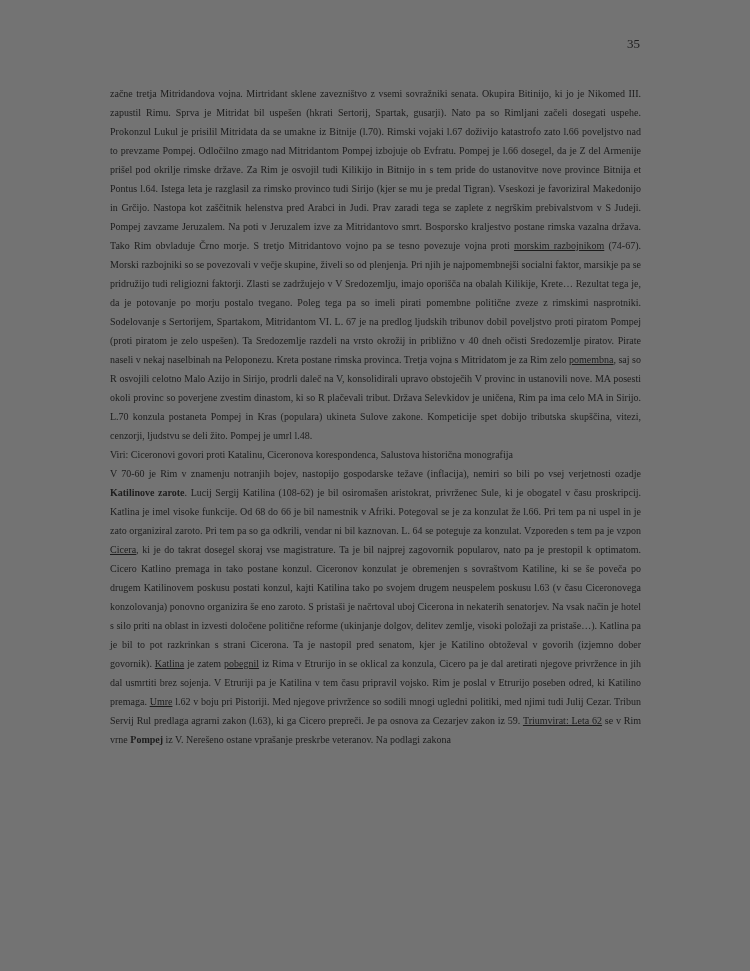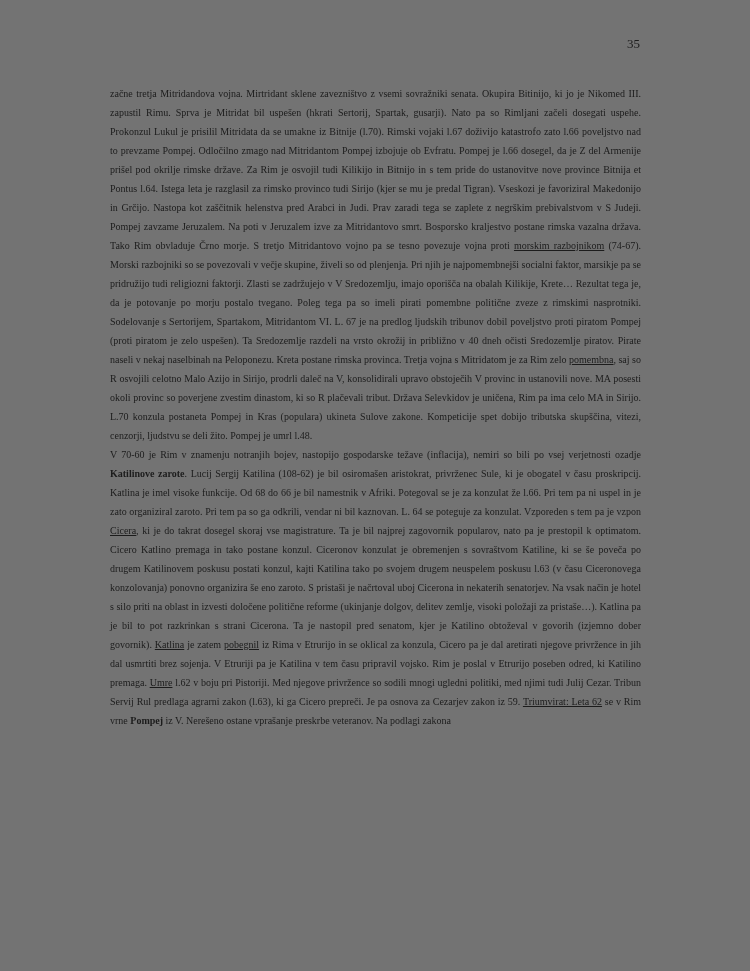--- a/index.html
+++ b/index.html
@@ -48,16 +48,17 @@
 </head>
 <body>
 
 <div class="page">
   <div class="page-number">35</div>
 
   <div class="text-block">
     <p class="para"><span class="seg-normal">začne tretja Mitridandova vojna. Mirtridant sklene zavezništvo z vsemi sovražniki senata. Okupira Bitinijo, ki jo je Nikomed III. zapustil Rimu. Sprva je Mitridat bil uspešen (hkrati Sertorij, Spartak, gusarji). Nato pa so Rimljani začeli dosegati uspehe. Prokonzul Lukul je prisilil Mitridata da se umakne iz Bitnije (l.70).  Rimski vojaki l.67 doživijo katastrofo zato l.66 poveljstvo nad to prevzame Pompej. Odločilno zmago nad Mitridantom Pompej izbojuje ob Evfratu. Pompej je l.66 dosegel, da je Z del Armenije prišel pod okrilje rimske države. Za Rim je osvojil tudi Kilikijo in Bitnijo in s tem pride do ustanovitve nove province Bitnija et Pontus l.64. Istega leta je razglasil za rimsko provinco tudi Sirijo (kjer se mu je predal Tigran). Vseskozi je favoriziral Makedonijo in Grčijo. Nastopa kot zaščitnik helenstva pred Arabci in Judi. Prav zaradi tega se zaplete z negrškim prebivalstvom v S Judeji. Pompej zavzame Jeruzalem. Na poti v Jeruzalem izve za Mitridantovo smrt. Bosporsko kraljestvo postane rimska vazalna država. Tako Rim obvladuje Črno morje. S tretjo Mitridantovo vojno pa se tesno povezuje vojna proti </span><span class="seg-underline">morskim razbojnikom</span><span class="seg-normal"> (74-67). Morski razbojniki so se povezovali v večje skupine, živeli so od plenjenja. Pri njih je najpomembnejši socialni faktor, marsikje pa se pridružijo tudi religiozni faktorji. Zlasti se zadržujejo v V Sredozemlju, imajo oporišča na obalah Kilikije, Krete… Rezultat tega je, da je potovanje po morju postalo tvegano. Poleg tega pa so imeli pirati pomembne politične zveze z rimskimi nasprotniki. Sodelovanje s Sertorijem, Spartakom, Mitridantom VI. L. 67 je na predlog ljudskih tribunov dobil poveljstvo proti piratom Pompej (proti piratom je zelo uspešen). Ta Sredozemlje razdeli na vrsto okrožij in približno v 40 dneh očisti Sredozemlje piratov. Pirate naseli v nekaj naselbinah na Peloponezu. Kreta postane rimska provinca. Tretja vojna s Mitridatom je za Rim zelo </span><span class="seg-underline">pomembna</span><span class="seg-normal">, saj so R osvojili celotno Malo Azijo in Sirijo, prodrli daleč na V, konsolidirali upravo obstoječih V provinc in ustanovili nove. MA posesti okoli provinc so poverjene zvestim dinastom, ki so R plačevali tribut. Država Selevkidov je uničena, Rim pa ima celo MA in Sirijo. L.70 konzula postaneta Pompej in Kras (populara) ukineta Sulove zakone. Kompeticije spet dobijo tributska skupščina, vitezi, cenzorji, ljudstvu se deli žito. Pompej je umrl l.48.</span></p>
 
 
+    <p class="para"><span class="seg-normal">Viri: Ciceronovi govori proti Katalinu, Ciceronova korespondenca, Salustova historična monografija</span></p>
 
     <p class="para"><span class="seg-normal">V 70-60 je Rim v znamenju notranjih bojev, nastopijo gospodarske težave (inflacija), nemiri so bili po vsej verjetnosti ozadje </span><span class="seg-bold">Katilinove zarote</span><span class="seg-normal">. Lucij Sergij Katilina (108-62) je bil osiromašen aristokrat, privrženec Sule, ki je obogatel v času proskripcij. Katlina je imel visoke funkcije. Od 68 do 66 je bil namestnik v Afriki. Potegoval se je za konzulat že l.66. Pri tem pa ni uspel in je zato organiziral zaroto. Pri tem pa so ga odkrili, vendar ni bil kaznovan. L. 64 se poteguje za konzulat. Vzporeden s tem pa je vzpon </span><span class="seg-underline">Cicera</span><span class="seg-normal">, ki je do takrat dosegel skoraj vse magistrature. Ta je bil najprej zagovornik popularov, nato pa je prestopil k optimatom. Cicero Katlino premaga in tako postane konzul. Ciceronov konzulat je obremenjen s sovraštvom Katiline, ki se še poveča po drugem Katilinovem poskusu postati konzul, kajti Katilina tako po svojem drugem neuspelem poskusu l.63 (v času Ciceronovega konzolovanja) ponovno organizira še eno zaroto. S pristaši je načrtoval uboj Cicerona in nekaterih senatorjev. Na vsak način je hotel s silo priti na oblast in izvesti določene politične reforme (ukinjanje dolgov, delitev zemlje, visoki položaji za pristaše…). Katlina pa je bil to pot razkrinkan s strani Cicerona. Ta je nastopil pred senatom, kjer je Katilino obtoževal v govorih (izjemno dober govornik). </span><span class="seg-underline">Katlina</span><span class="seg-normal"> je zatem </span><span class="seg-underline">pobegnil</span><span class="seg-normal"> iz Rima v Etrurijo in se oklical za konzula, Cicero pa je dal aretirati njegove privržence in jih dal usmrtiti brez sojenja. V Etruriji pa je Katilina v tem času pripravil vojsko. Rim je poslal v Etrurijo poseben odred, ki Katilino premaga. </span><span class="seg-underline">Umre</span><span class="seg-normal"> l.62 v boju pri Pistoriji. Med njegove privržence so sodili mnogi ugledni politiki, med njimi tudi Julij Cezar. Tribun Servij Rul predlaga agrarni zakon (l.63), ki ga Cicero prepreči. Je pa osnova za Cezarjev zakon iz 59. </span><span class="seg-underline">Triumvirat: Leta 62</span><span class="seg-normal"> se v Rim vrne </span><span class="seg-bold">Pompej</span><span class="seg-normal"> iz V. Nerešeno ostane vprašanje preskrbe veteranov. Na podlagi zakona</span></p>
   </div>
 </div>
 
 </body></html>

